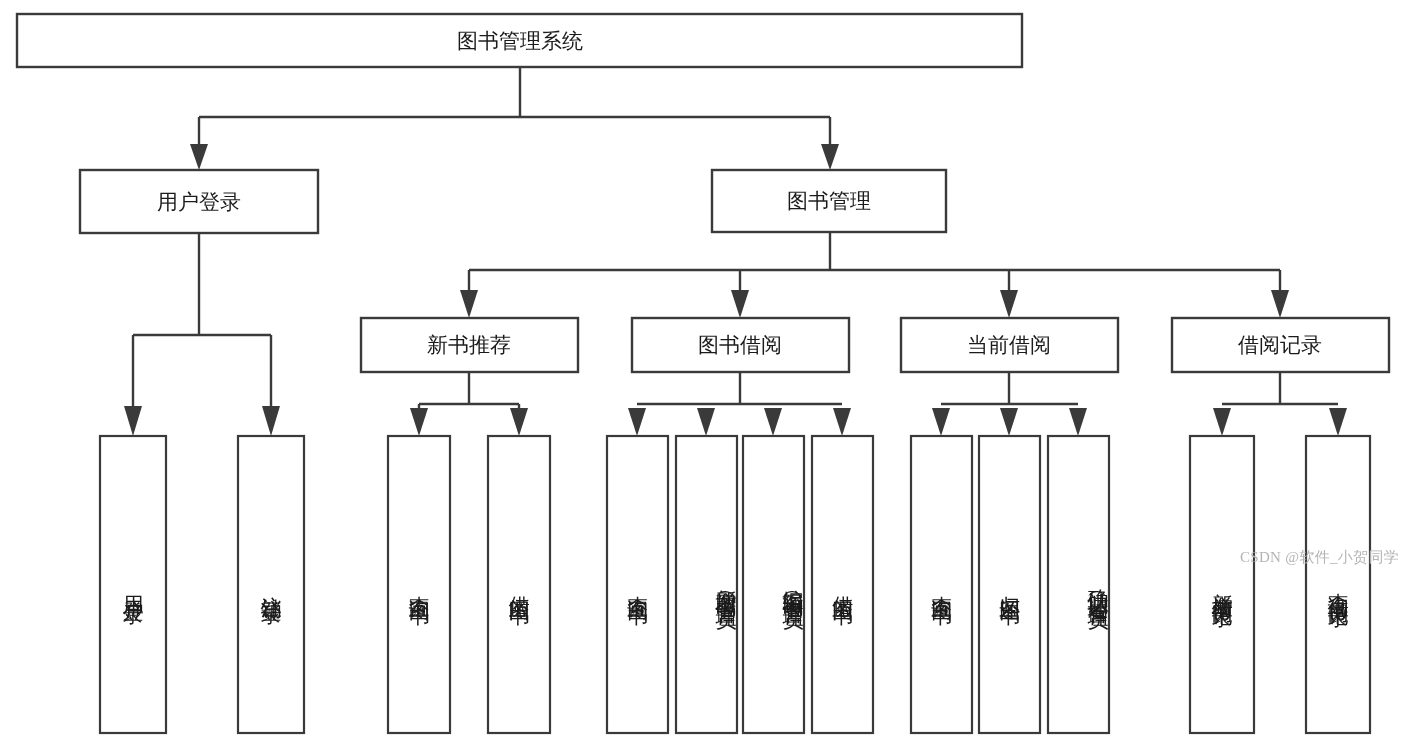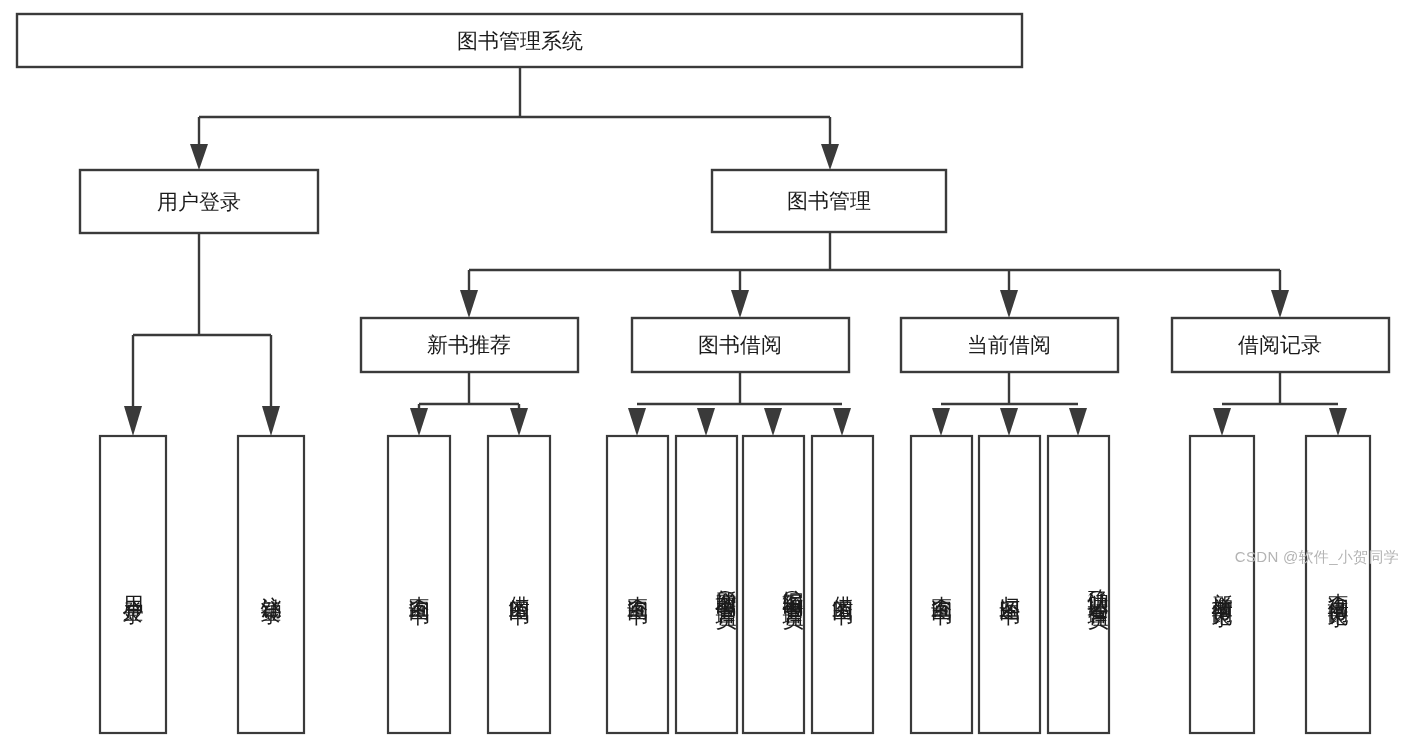--- a/index.html
+++ b/index.html
@@ -52,21 +52,21 @@
     font-size: 21px;
     text-anchor: middle;
     dominant-baseline: middle;
   }
   .watermark {
     position: absolute;
     right: 6px;
     bottom: 5px;
     font-size: 15px;
     color: #b4b4b4;
-    font-family: Liberation Sans, sans-serif;
+    font-family: Liberation Serif, serif;
     white-space: nowrap;
     pointer-events: none;
     letter-spacing: 0.3px;
   }
   
   .vtext {
     position: absolute;
     writing-mode: vertical-rl;
     text-orientation: upright;
     font-family: "Liberation Sans", "DejaVu Sans", sans-serif;

